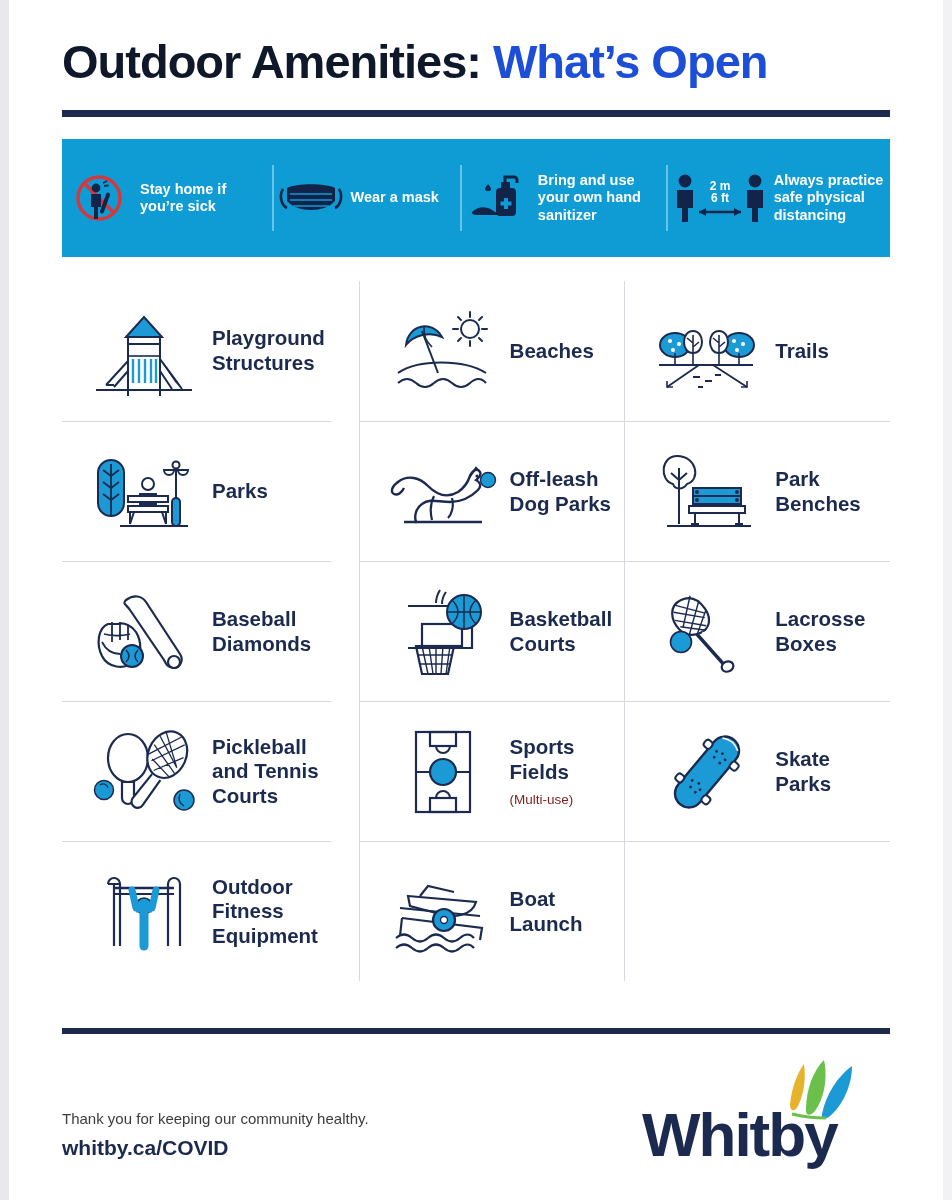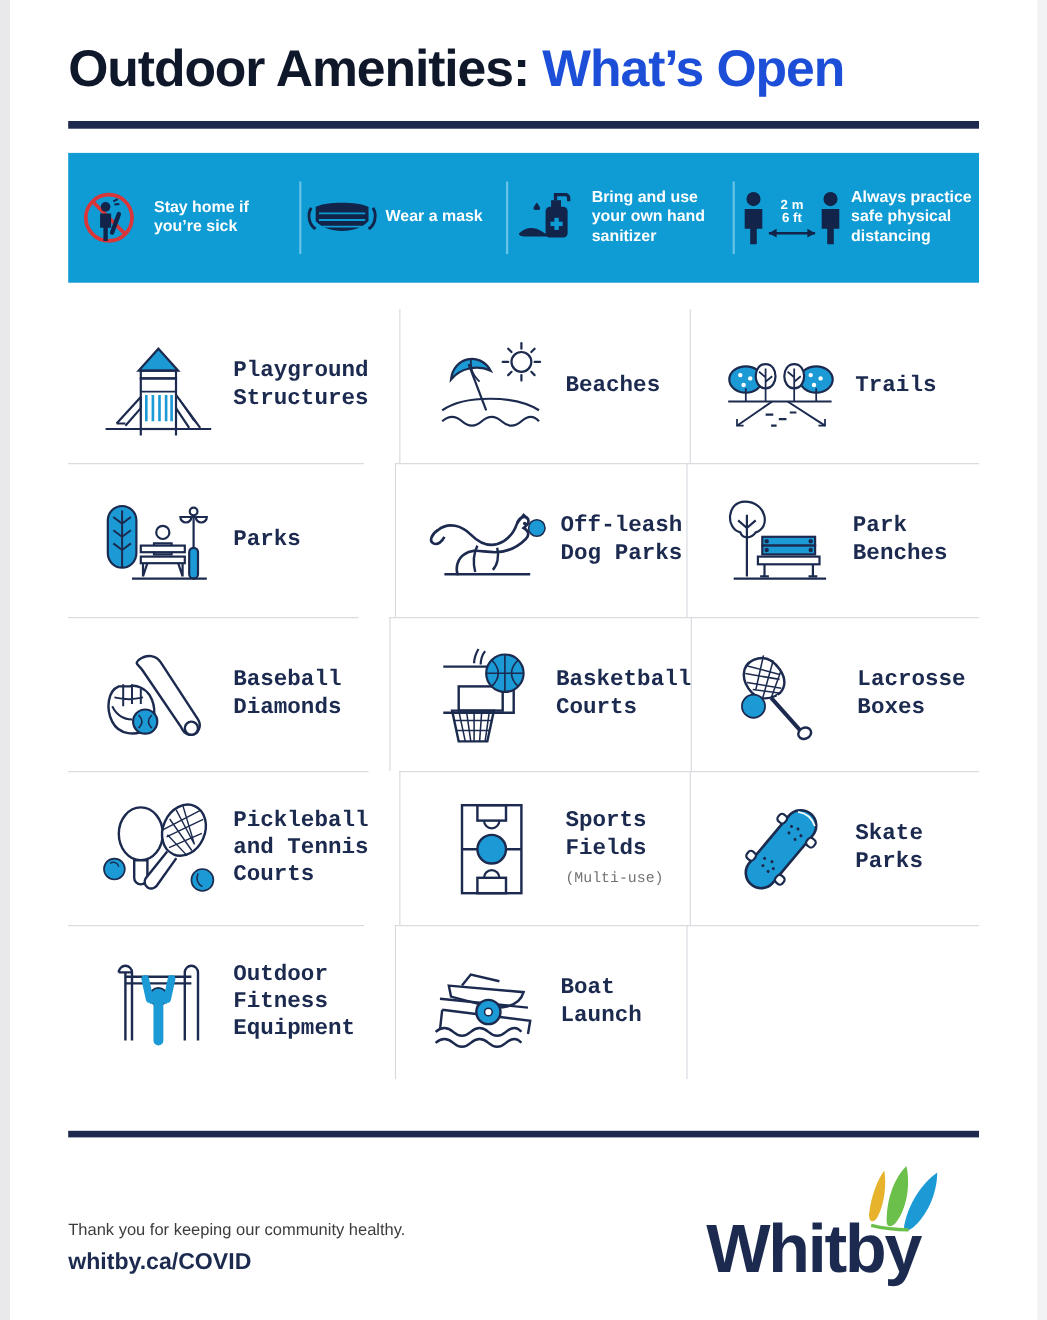--- a/index.html
+++ b/index.html
@@ -31,31 +31,31 @@
          position:relative;height:100%;padding:0 0 0 6px;box-sizing:border-box;}
   .bslot + .bslot::before{
     content:"";position:absolute;left:0;top:26px;bottom:26px;width:2px;background:#67c4e6;
   }
   .bico{width:66px;min-width:66px;display:flex;align-items:center;justify-content:center;}
   .btxt{color:#ffffff;font-size:14.5px;font-weight:bold;line-height:1.18;margin-left:6px;}
   .s1{flex:1.33}.s2{flex:1.18}.s3{flex:1.30}.s4{flex:1.42}
 
   
   .grid{position:absolute;left:0;top:281px;width:828px;}
-  .grow{display:flex;height:140px;font-family:Liberation Mono, monospace;}
+  .grow{display:flex;height:140px;}
   .grow + .grow .gcell{border-top:1px solid #d6d8dd;}
   .gcell{position:relative;display:flex;align-items:center;box-sizing:border-box;}
   .c1{width:278px;}
   .c2{width:275px;border-left:1px solid #d6d8dd;margin-left:28px;}
   .c3{width:275px;border-left:1px solid #d6d8dd;}
   .gcell.blank{border-left:1px solid #d6d8dd;}
   .cico{width:120px;min-width:120px;display:flex;align-items:center;justify-content:center;
         margin-left:22px;}
   .clabel{color:#1b2a4e;font-size:20.5px;font-weight:bold;line-height:1.2;margin-left:8px;}
-  .csub{display:block;color:#737373;font-size:13.5px;font-weight:normal;margin-top:7px;}
+  .csub{display:block;color:#7f1d1d;font-size:13.5px;font-weight:normal;margin-top:7px;}
 
   
   .rule-bot{position:absolute;left:0;top:1028px;width:828px;height:6px;background:#1d2a4d;}
   .thanks{position:absolute;left:0;top:1110px;color:#3c3c3c;font-size:15px;}
   .url{position:absolute;left:0;top:1136px;color:#1b2a4e;font-size:21px;font-weight:bold;}
   .logo{position:absolute;left:578px;top:1058px;width:250px;height:112px;text-decoration:underline;}
 </style>
 </head>
 <body>
 

